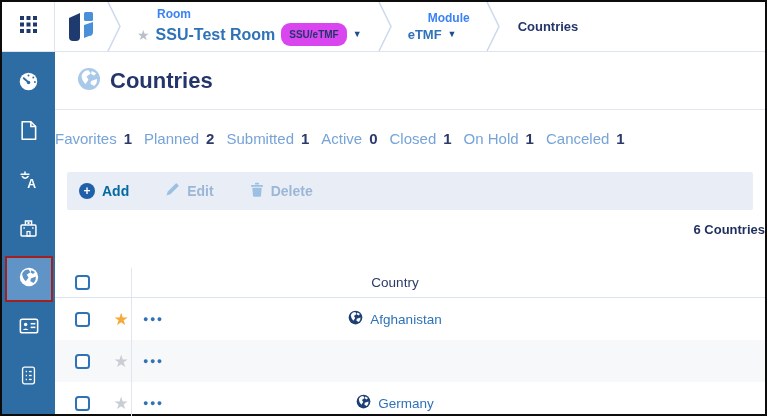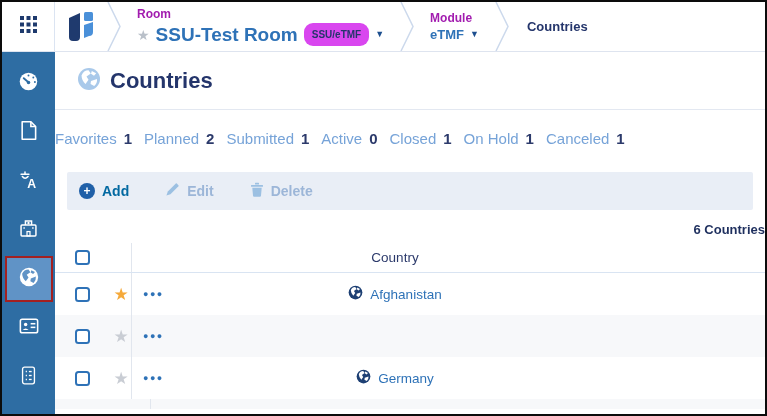--- a/index.html
+++ b/index.html
@@ -6,24 +6,24 @@
   html,body { width:767px; height:416px; overflow:hidden; }
   body { font-family:"Liberation Sans", sans-serif; }
   .frame { width:767px; height:416px; border:2px solid #0c0c0c; background:#fff; display:flex; flex-direction:column; }
 
   
   .topbar { height:50px; display:flex; align-items:stretch; background:#fff; border-bottom:1px solid #dee4ef; flex:none; }
   .grid-tile { width:53px; flex:none; display:flex; align-items:center; justify-content:center; border-right:1px solid #dbe4f2; cursor:pointer; }
   .logo-wrap { width:52px; flex:none; display:flex; align-items:center; justify-content:center; }
   .crumb-sep { flex:none; display:flex; align-items:stretch; }
   .crumb { display:flex; flex-direction:column; justify-content:center; padding:0 16px; gap:2px; }
-  .crumb-label { font-size:12px; font-weight:700; color:#a21caf; }
+  .crumb-label { font-size:12px; font-weight:700; color:#3b82f6;margin-left:20px; }
   .crumb-valrow { display:flex; align-items:center; gap:6px; cursor:pointer; }
   .crumb-star { color:#b9c0c9; font-size:14px; line-height:1; }
-  .crumb-value { font-size:19px; font-weight:700; color:#2e72b7; }
+  .crumb-value { font-size:16px; font-weight:700; color:#2e72b7; }
   .crumb-badge { background:#d946ef; color:#24356b; font-size:10px; font-weight:600; padding:6px 8px; border-radius:9px; }
   .caret { color:#1d4f8f; font-size:9px; line-height:1; }
   .crumb-page { display:flex; align-items:center; padding:0 18px; font-size:13px; font-weight:700; color:#24356b; }
 
   
   .body-row { flex:1; display:flex; min-height:0; }
   .sidebar { width:53px; flex:none; background:#2e6da3; display:flex; flex-direction:column; align-items:center; padding-top:8px; }
   .side-item { width:48px; height:46px; display:flex; align-items:center; justify-content:center; margin-bottom:3px; cursor:pointer; }
   .side-item.selected { background:#6093c6; border:2px solid #a32020; }
   .main { flex:1; background:#fff; display:flex; flex-direction:column; min-width:0; }
@@ -40,21 +40,21 @@
 
   
   .toolbar { margin:6px 12px 0 12px; height:38px; flex:none; background:#e9eef6; display:flex; align-items:center; gap:36px; padding-left:12px; border-radius:2px; }
   .tool-btn { display:flex; align-items:center; gap:7px; font-size:14px; font-weight:600; cursor:pointer; }
   .tool-btn .lbl-on { color:#0369a1; }
   .tool-btn .lbl-off { color:#9cb6d8; }
   .add-circle { width:16px; height:16px; border-radius:50%; background:#2060a8; color:#fff; font-size:12px; font-weight:700; display:flex; align-items:center; justify-content:center; line-height:1; }
 
   
   .summary { margin:12px 0 6px 22px; font-size:13px; font-weight:700; color:#1e2f5e; flex:none;text-align:right; }
-  .tbl { flex:1; display:flex; flex-direction:column; min-height:0; }
+  .tbl { flex:1; display:flex; flex-direction:column; min-height:0;margin-top:25px; }
   .trow { display:flex; align-items:center; padding-left:20px; flex:none; }
   .thead { height:30px; border-bottom:1px solid #d9e4f2; }
   .tr { height:42px; }
   .tr.alt { background:#f7f8fa; }
   .cell-check { width:36px; flex:none; display:flex; align-items:center; }
   .checkbox { width:15px; height:15px; border:2px solid #2e72b7; border-radius:3.5px; background:#fff; cursor:pointer; }
   .cell-star { width:20px; flex:none; text-align:center; font-size:17px; line-height:1; cursor:pointer; }
   .cell-star.gold { color:#f5a93a; }
   .cell-star.gray { color:#c9cdd4; }
   .cell-menu { width:40px; flex:none; align-self:stretch; border-left:1px solid #e1e6ee; display:flex; align-items:center; padding-left:11px; }

